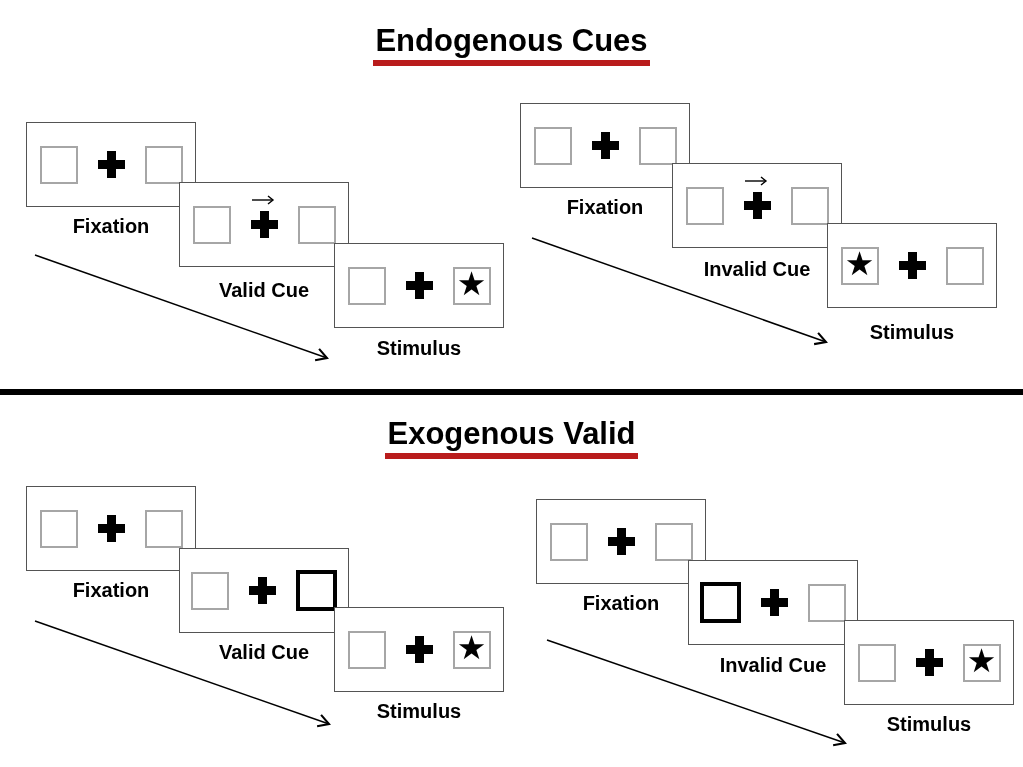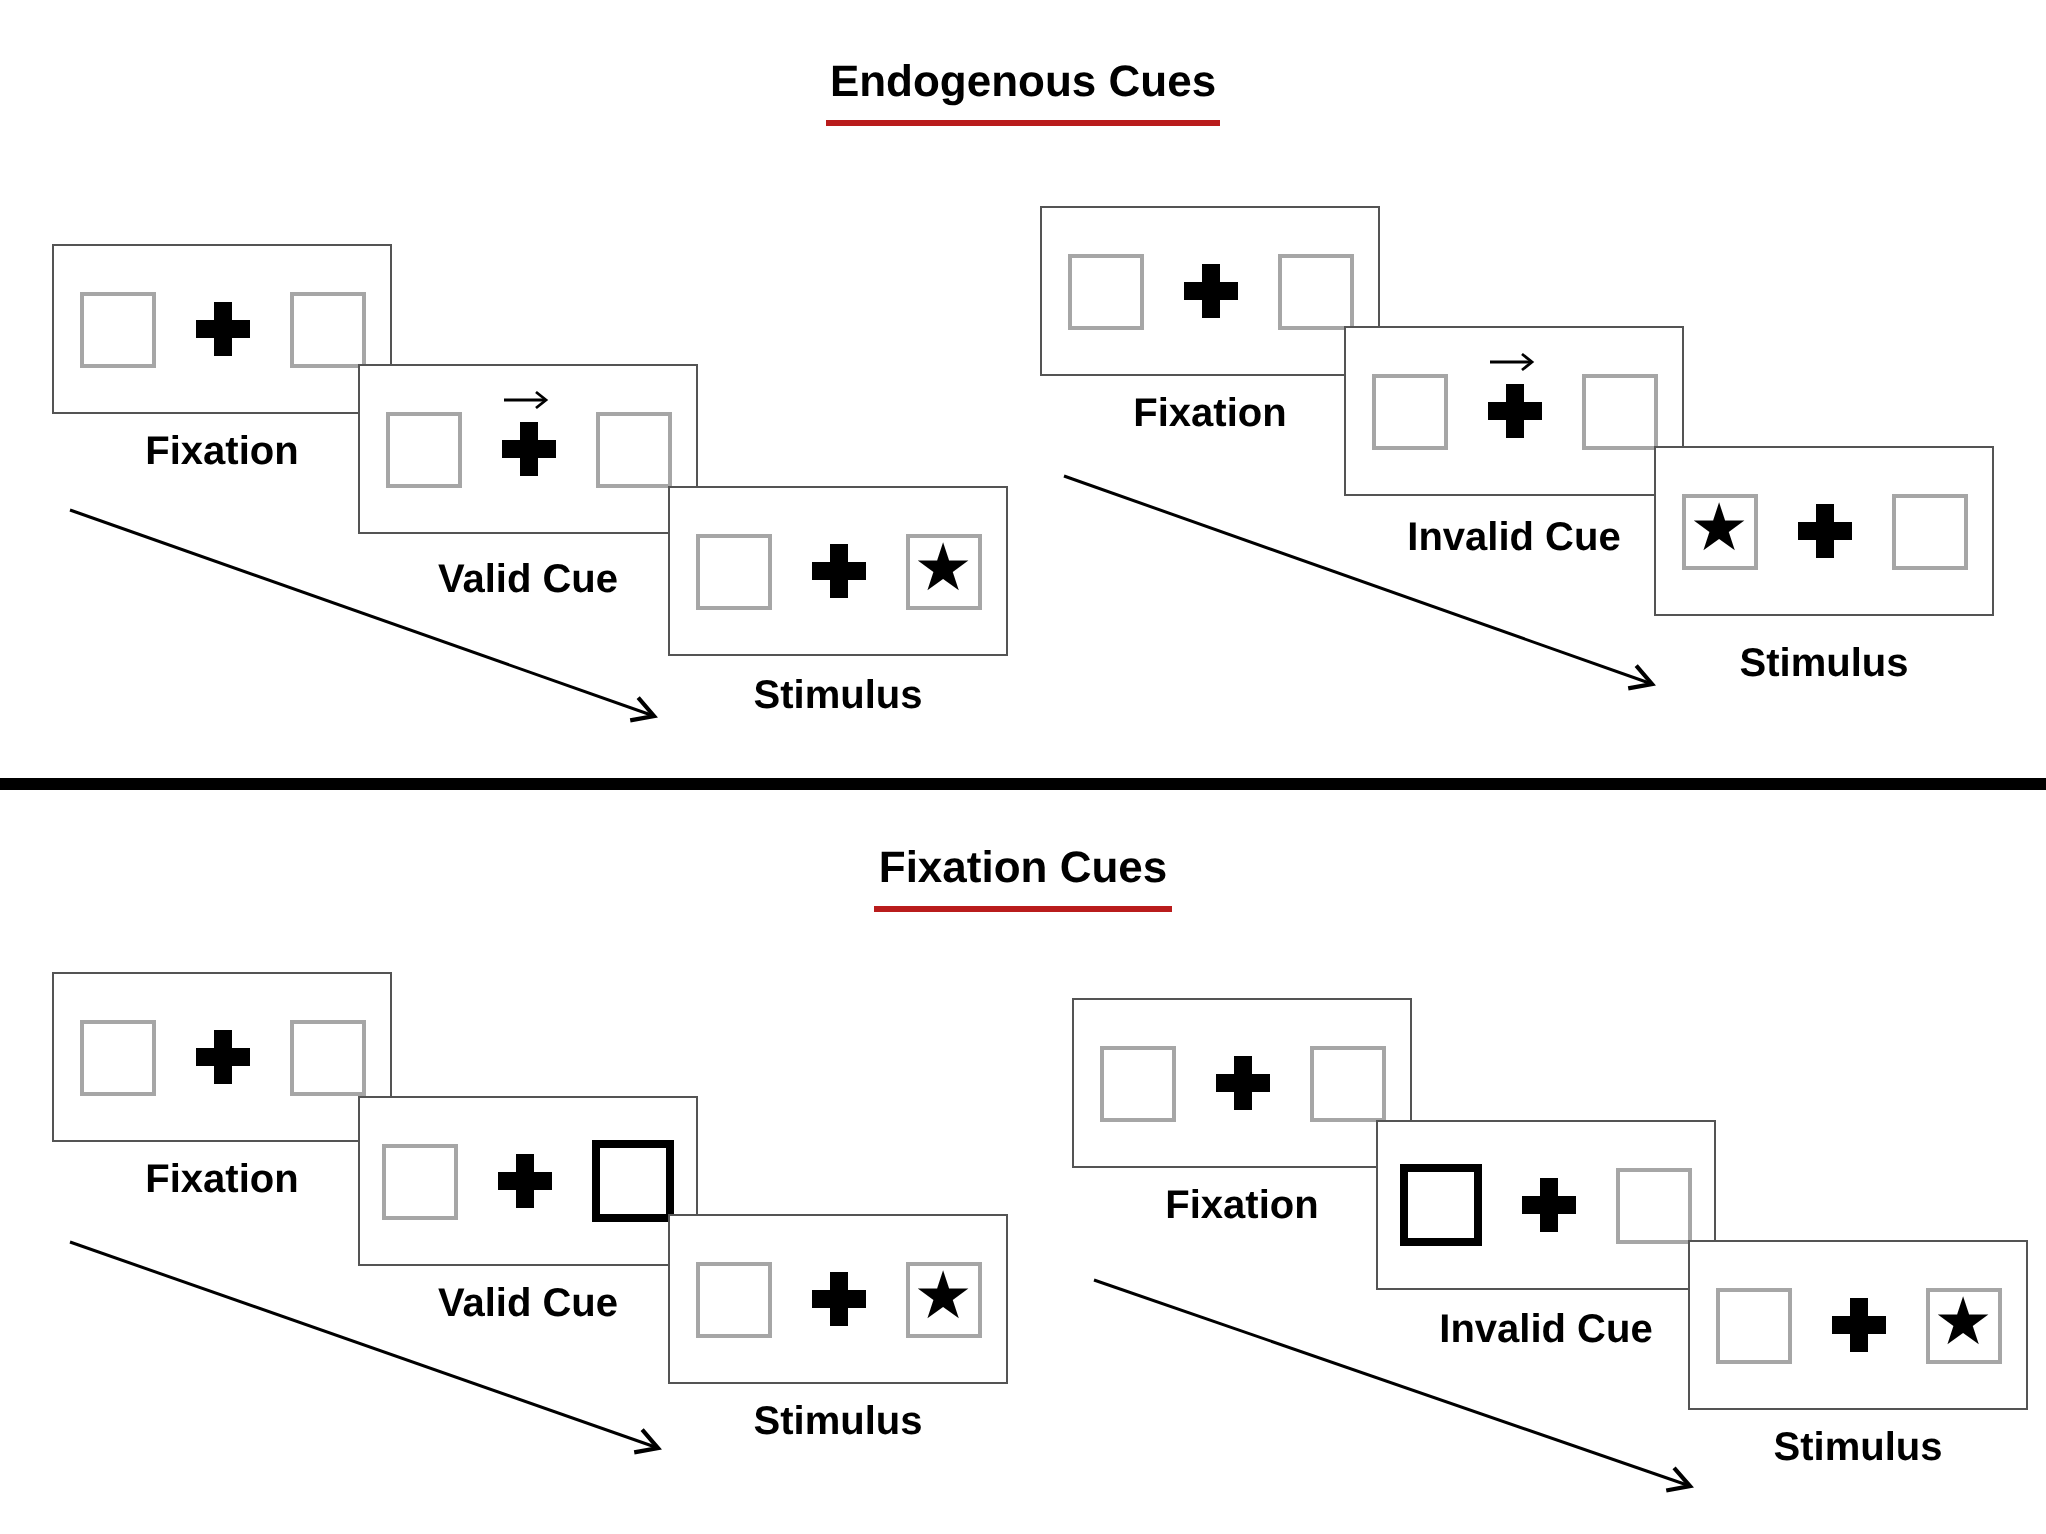--- a/index.html
+++ b/index.html
@@ -2,22 +2,22 @@
 <html><head>
 <meta charset="utf-8">
 <style>
   html,body{margin:0;padding:0;background:#ffffff;}
   .stage{
     position:relative;width:1023px;height:767px;background:#ffffff;
     font-family:"Liberation Sans",sans-serif;overflow:hidden;color:#000;
   }
   .title{position:absolute;left:0;width:1023px;text-align:center;}
   .title-text{
-    display:inline-block;font-weight:bold;font-size:22px;line-height:34px;
-    border-bottom:3px solid #b91c1c;padding:0 2px 2px 2px;
+    display:inline-block;font-weight:bold;font-size:31px;line-height:34px;
+    border-bottom:6px solid #b91c1c;padding:0 2px 2px 2px;
   }
   .divider{position:absolute;left:0;width:1023px;height:6px;background:#000;}
   .panel{
     position:absolute;width:170px;height:85px;background:#fff;
     border:1px solid #545454;box-sizing:border-box;
     display:flex;align-items:center;justify-content:center;gap:20px;
   }
   .box{
     width:38px;height:38px;border:2px solid #a6a6a6;background:#fff;
     box-sizing:border-box;display:flex;align-items:center;justify-content:center;
@@ -128,21 +128,21 @@
     <div class="center">
         <div class="plus"></div>
       </div>
     <div class="box"></div>
   </div>
   <div class="step-label" style="left:827px;top:321px;">Stimulus</div>
 
   <div class="divider" style="top:389px;"></div>
 
   <div class="title" style="top:417px;">
-    <span class="title-text">Fixation Cues</span>
+    <span class="title-text">Exogenous Valid</span>
   </div>
 
   <svg class="flow-arrow" style="left:25px;top:610px;" width="316" height="124">
     <defs>
         <marker id="ah3" markerWidth="12" markerHeight="10" refX="8" refY="5" orient="auto">
           <polyline points="1,1 8,5 1,9" fill="none" stroke="#000" stroke-width="1.4"></polyline>
         </marker>
       </defs>
     <line x1="10" y1="11" x2="304" y2="114" stroke="#000" stroke-width="1.5" marker-end="url(#ah3)"></line>
   </svg>

